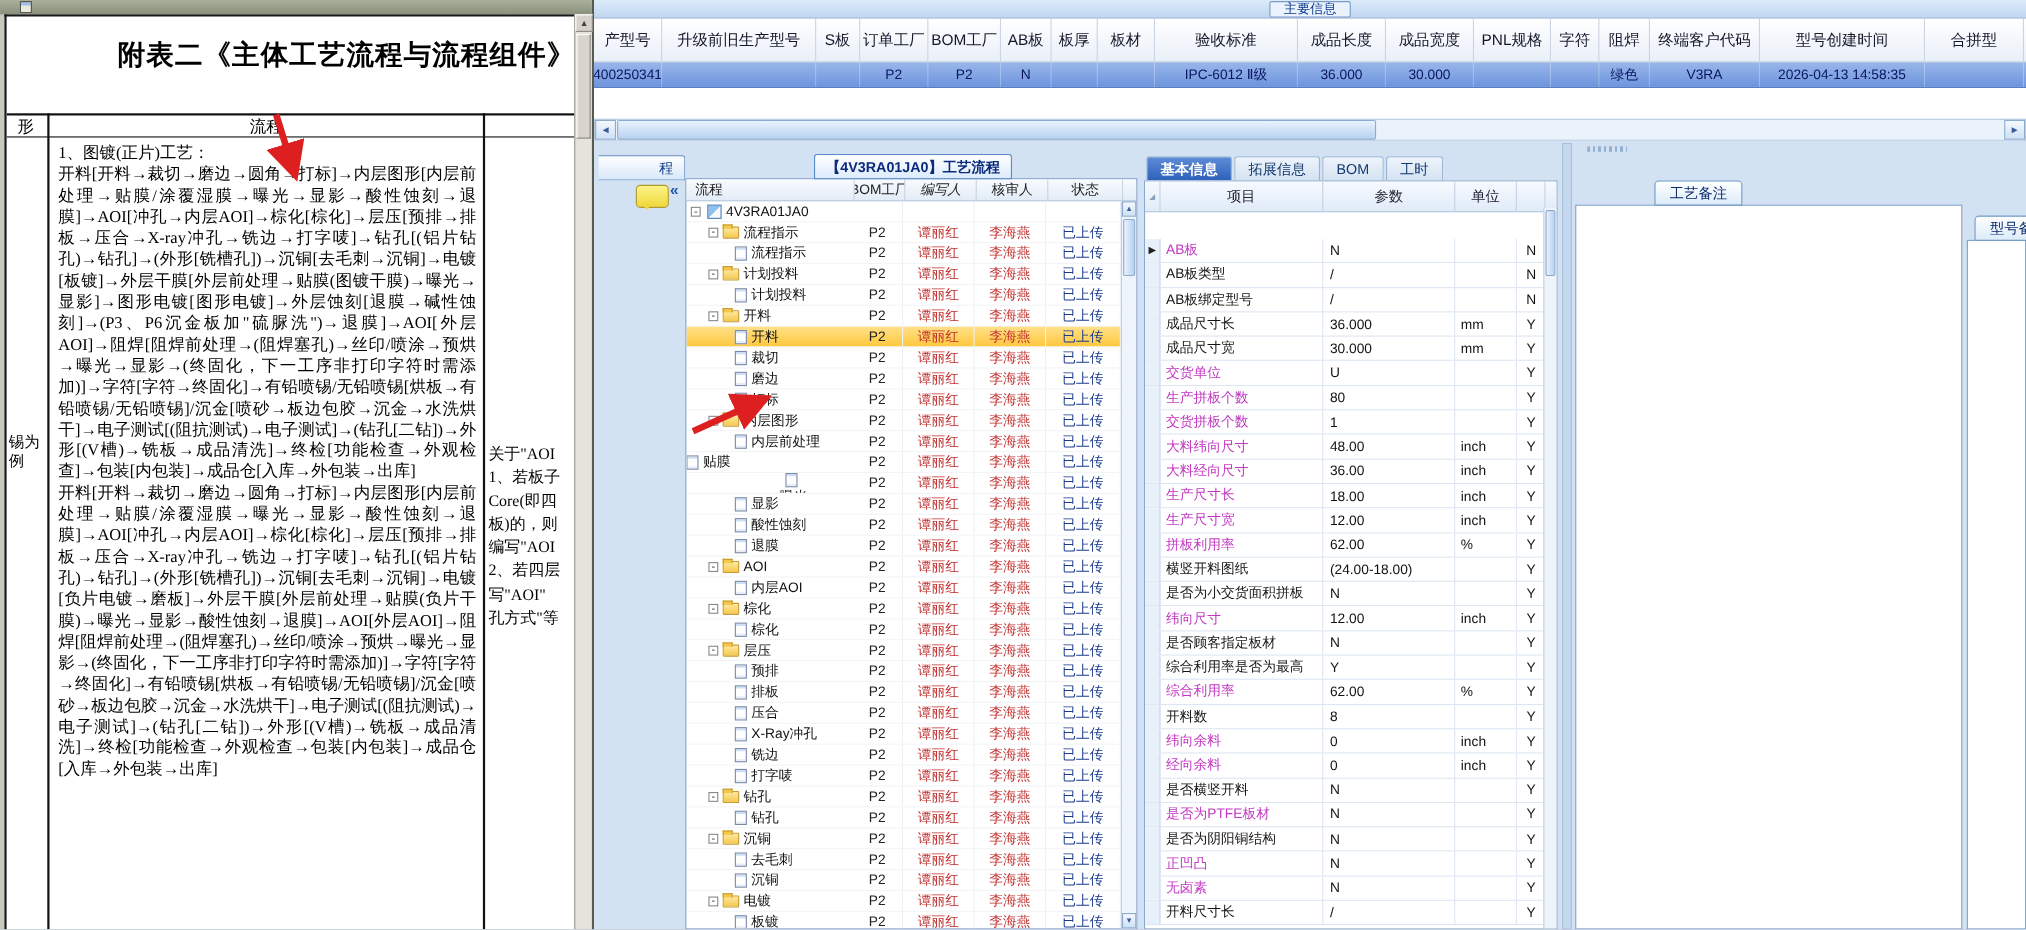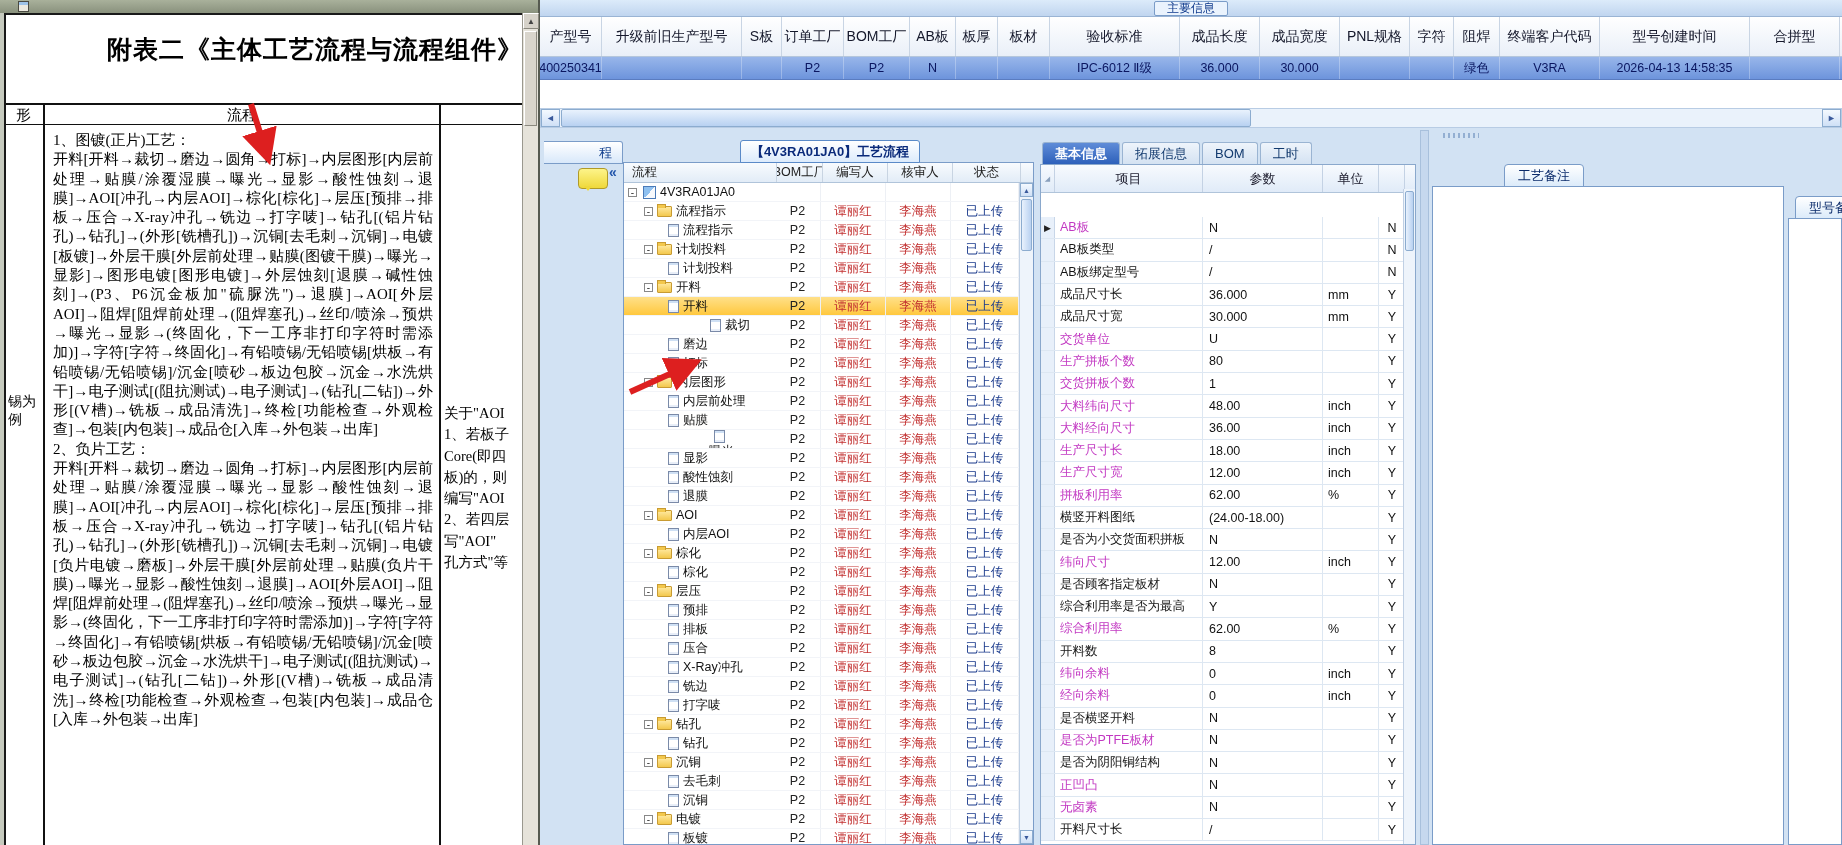--- a/index.html
+++ b/index.html
@@ -217,21 +217,21 @@
 
   <div class="strip-tab">程</div>
   <div class="bubble"></div>
   <div class="collapse-btn">«</div>
 
   <div class="tree-tab">【4V3RA01JA0】工艺流程</div>
   <div class="tree-panel">
     <div class="tree-head">
         <div class="thcell" style="width: 153px;">流程</div>
         <div class="thcell" style="width: 46px;">BOM工厂</div>
-        <div class="thcell" style="width: 65px;">编写人</div>
+        <div class="thcell" style="width: 65px; font-style: italic;">编写人</div>
         <div class="thcell" style="width: 65px;">核审人</div>
         <div class="thcell" style="width: 68px;">状态</div>
       </div>
     <div class="tree-rows">
         <div class="trow">
           <div class="tname" style="padding-left: 4px;">
             <span class="expander">-</span>
             <span class="root-ic"></span>
             <span class="tlabel">4V3RA01JA0</span>
           </div>
@@ -297,21 +297,21 @@
           <div class="tname" style="padding-left: 44px;">
             <span class="page-ic"></span>
             <span class="tlabel">开料</span>
           </div>
           <div class="tcell tbom" style="width: 46px;">P2</div>
           <div class="tcell twriter" style="width: 65px;">谭丽红</div>
           <div class="tcell treviewer" style="width: 65px;">李海燕</div>
           <div class="tcell tstatus" style="width: 68px;">已上传</div>
         </div>
         <div class="trow">
-          <div class="tname" style="padding-left: 61px; justify-content: center;">
+          <div class="tname" style="padding-left: 44px;">
             <span class="page-ic"></span>
             <span class="tlabel">裁切</span>
           </div>
           <div class="tcell tbom" style="width: 46px;">P2</div>
           <div class="tcell twriter" style="width: 65px;">谭丽红</div>
           <div class="tcell treviewer" style="width: 65px;">李海燕</div>
           <div class="tcell tstatus" style="width: 68px;">已上传</div>
         </div>
         <div class="trow">
           <div class="tname" style="padding-left: 44px;">
@@ -348,21 +348,21 @@
           <div class="tname" style="padding-left: 44px;">
             <span class="page-ic"></span>
             <span class="tlabel">内层前处理</span>
           </div>
           <div class="tcell tbom" style="width: 46px;">P2</div>
           <div class="tcell twriter" style="width: 65px;">谭丽红</div>
           <div class="tcell treviewer" style="width: 65px;">李海燕</div>
           <div class="tcell tstatus" style="width: 68px;">已上传</div>
         </div>
         <div class="trow">
-          <div class="tname" style="padding-left: 44px;">
+          <div class="tname" style="">
             <span class="page-ic"></span>
             <span class="tlabel">贴膜</span>
           </div>
           <div class="tcell tbom" style="width: 46px;">P2</div>
           <div class="tcell twriter" style="width: 65px;">谭丽红</div>
           <div class="tcell treviewer" style="width: 65px;">李海燕</div>
           <div class="tcell tstatus" style="width: 68px;">已上传</div>
         </div>
         <div class="trow">
           <div class="tname" style="padding-left: 44px; flex-direction: column;">
@@ -830,21 +830,20 @@
       <div class="doc-title">附表二《主体工艺流程与流程组件》</div>
       <div class="doc-hline" style="top:88px;"></div>
       <div class="doc-hline" style="top:109px; height:1px;"></div>
       <div class="doc-vline" style="left:37px;"></div>
       <div class="doc-vline" style="left:433px;"></div>
       <div class="doc-col-h" style="left:10px;">形</div>
       <div class="doc-col-h" style="left:39px; width:394px; text-align:center;">流程</div>
       <div class="doc-body">
         <div class="ptitle">1、图镀(正片)工艺：</div>
         <div>开料[开料→裁切→磨边→圆角→打标]→内层图形[内层前处理→贴膜/涂覆湿膜→曝光→显影→酸性蚀刻→退膜]→AOI[冲孔→内层AOI]→棕化[棕化]→层压[预排→排板→压合→X-ray冲孔→铣边→打字唛]→钻孔[(铝片钻孔)→钻孔]→(外形[铣槽孔])→沉铜[去毛刺→沉铜]→电镀[板镀]→外层干膜[外层前处理→贴膜(图镀干膜)→曝光→显影]→图形电镀[图形电镀]→外层蚀刻[退膜→碱性蚀刻]→(P3、P6沉金板加"硫脲洗")→退膜]→AOI[外层AOI]→阻焊[阻焊前处理→(阻焊塞孔)→丝印/喷涂→预烘→曝光→显影→(终固化，下一工序非打印字符时需添加)]→字符[字符→终固化]→有铅喷锡/无铅喷锡[烘板→有铅喷锡/无铅喷锡]/沉金[喷砂→板边包胶→沉金→水洗烘干]→电子测试[(阻抗测试)→电子测试]→(钻孔[二钻])→外形[(V槽)→铣板→成品清洗]→终检[功能检查→外观检查]→包装[内包装]→成品仓[入库→外包装→出库]</div>
-        <div class="ptitle">2、负片工艺：</div>
         <div>开料[开料→裁切→磨边→圆角→打标]→内层图形[内层前处理→贴膜/涂覆湿膜→曝光→显影→酸性蚀刻→退膜]→AOI[冲孔→内层AOI]→棕化[棕化]→层压[预排→排板→压合→X-ray冲孔→铣边→打字唛]→钻孔[(铝片钻孔)→钻孔]→(外形[铣槽孔])→沉铜[去毛刺→沉铜]→电镀[负片电镀→磨板]→外层干膜[外层前处理→贴膜(负片干膜)→曝光→显影→酸性蚀刻→退膜]→AOI[外层AOI]→阻焊[阻焊前处理→(阻焊塞孔)→丝印/喷涂→预烘→曝光→显影→(终固化，下一工序非打印字符时需添加)]→字符[字符→终固化]→有铅喷锡[烘板→有铅喷锡/无铅喷锡]/沉金[喷砂→板边包胶→沉金→水洗烘干]→电子测试[(阻抗测试)→电子测试]→(钻孔[二钻])→外形[(V槽)→铣板→成品清洗]→终检[功能检查→外观检查→包装[内包装]→成品仓[入库→外包装→出库]</div>
       </div>
       <div class="doc-margin-frag">锡为例</div>
       <div class="doc-sidenotes">
           <div>关于"AOI</div>
           <div>1、若板子</div>
           <div>Core(即四</div>
           <div>板)的，则</div>
           <div>编写"AOI</div>
           <div>2、若四层</div>

